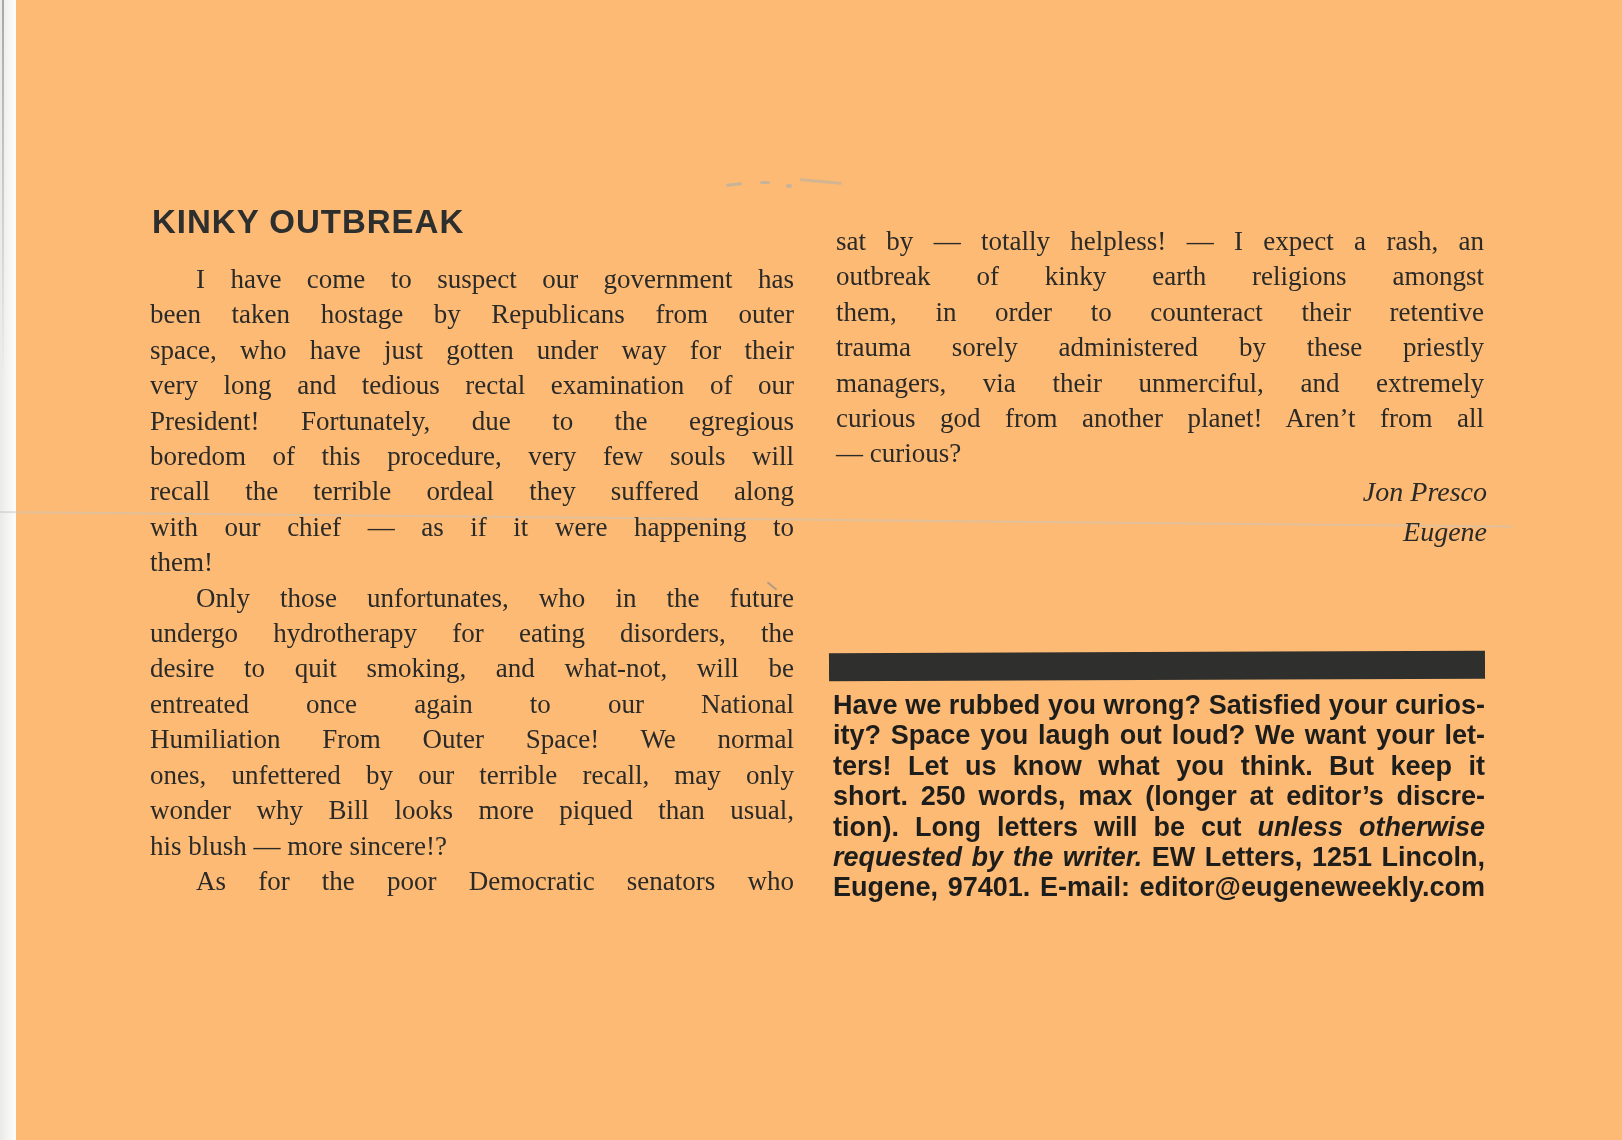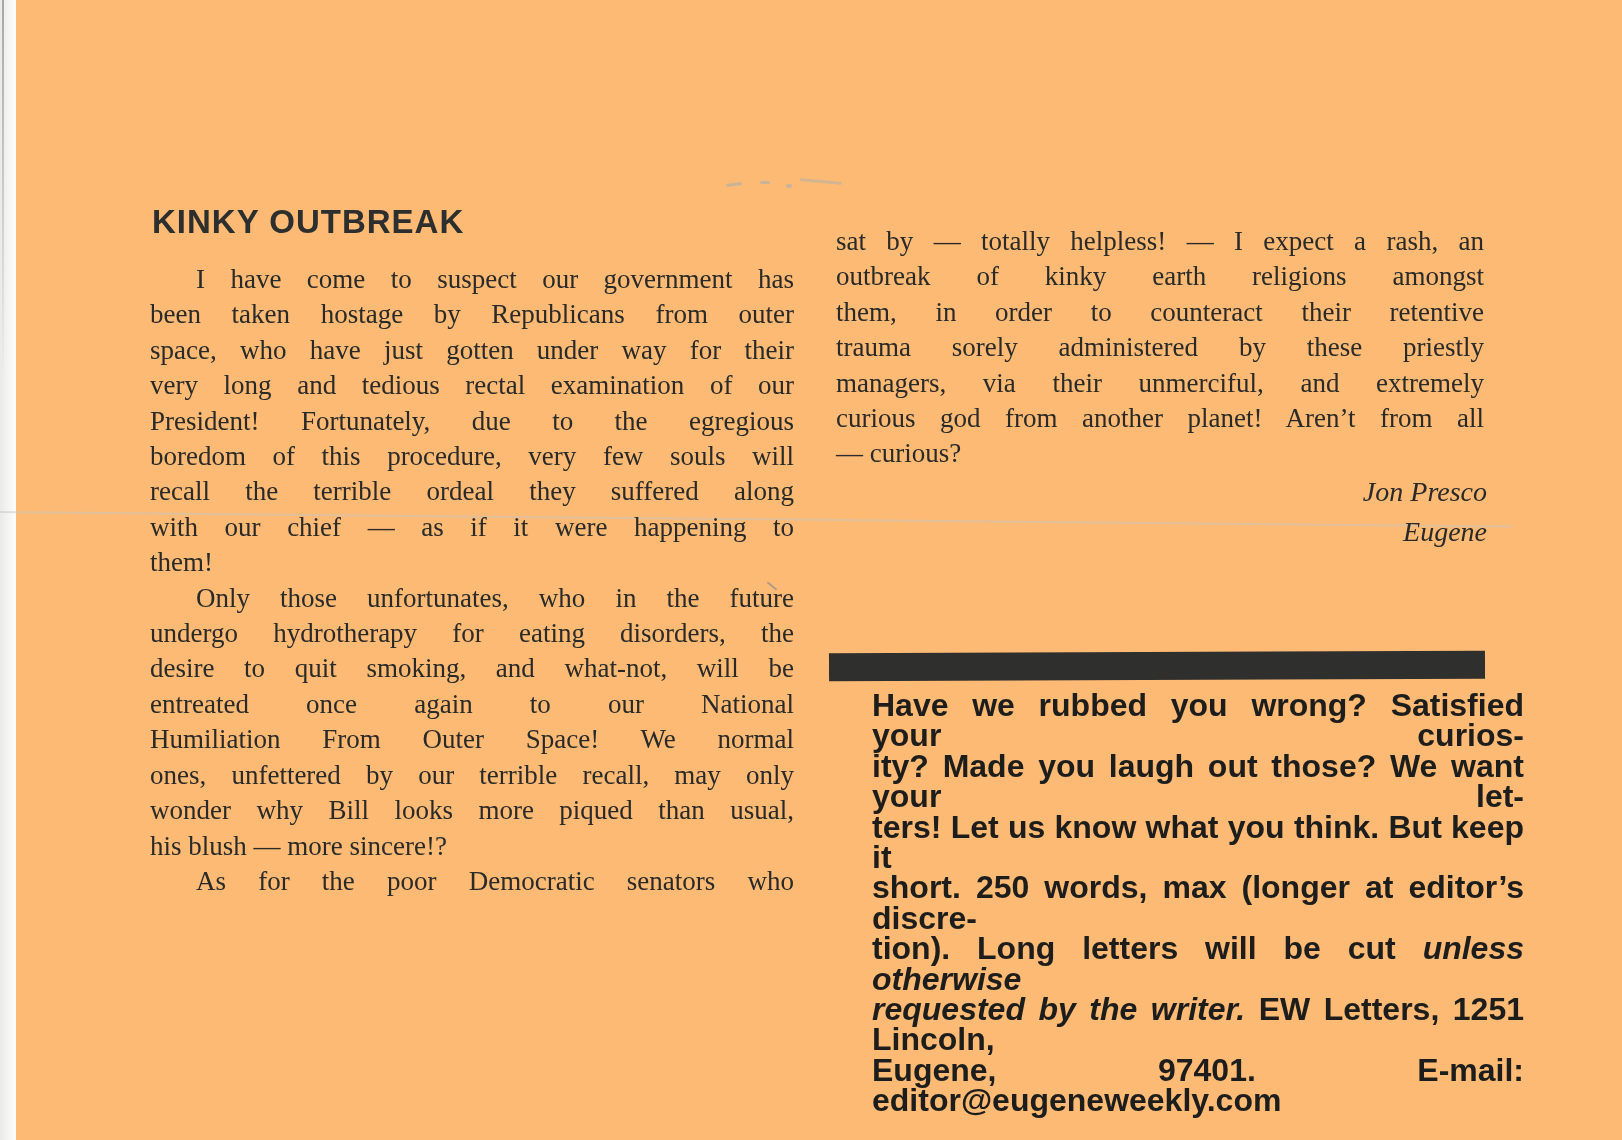--- a/index.html
+++ b/index.html
@@ -56,23 +56,23 @@
     text-align: right; font-style: italic; font-size: 28px; line-height: 40px;
     color: #2a2a28;
   }
 
   
   .bar {
     position: absolute; left: 829px; top: 652px; width: 656px; height: 28px;
     background: #2f2f2d; transform: rotate(-0.2deg);
   }
   .note {
-    position: absolute; left: 872px; top: 690px; width: 652px;
+    position: absolute; left: 833px; top: 690px; width: 652px;
     font-family: "Liberation Sans", sans-serif;
-    font-size: 32px; font-weight: 700; line-height: 30.4px;
+    font-size: 27px; font-weight: 700; line-height: 30.4px;
     color: #1d1d1c;
   }
   .note .tline.just { text-align: justify; text-align-last: justify; }
   .ital { font-style: italic; }
 </style>
 </head>
 <body>
 
 <div class="page">
 
@@ -120,21 +120,21 @@
 
   <div class="signature">
     <div>Jon Presco</div>
     <div>Eugene</div>
   </div>
 
   <div class="bar"></div>
 
   <div class="note">
       <div class="tline just"><span>Have we rubbed you wrong? Satisfied your curios-</span></div>
-      <div class="tline just"><span>ity? Made you laugh out those? We want your let-</span></div>
+      <div class="tline just"><span>ity? Space you laugh out loud? We want your let-</span></div>
       <div class="tline just"><span>ters! Let us know what you think. But keep it</span></div>
       <div class="tline just"><span>short. 250 words, max (longer at editor’s discre-</span></div>
       <div class="tline just"><span>tion). Long letters will be cut </span><span class="ital">unless otherwise</span></div>
       <div class="tline just"><span class="ital">requested by the writer.</span><span> EW Letters, 1251 Lincoln,</span></div>
       <div class="tline just"><span>Eugene, 97401. E-mail: editor@eugeneweekly.com</span></div>
     </div>
 
 </div>
 
 </body></html>

